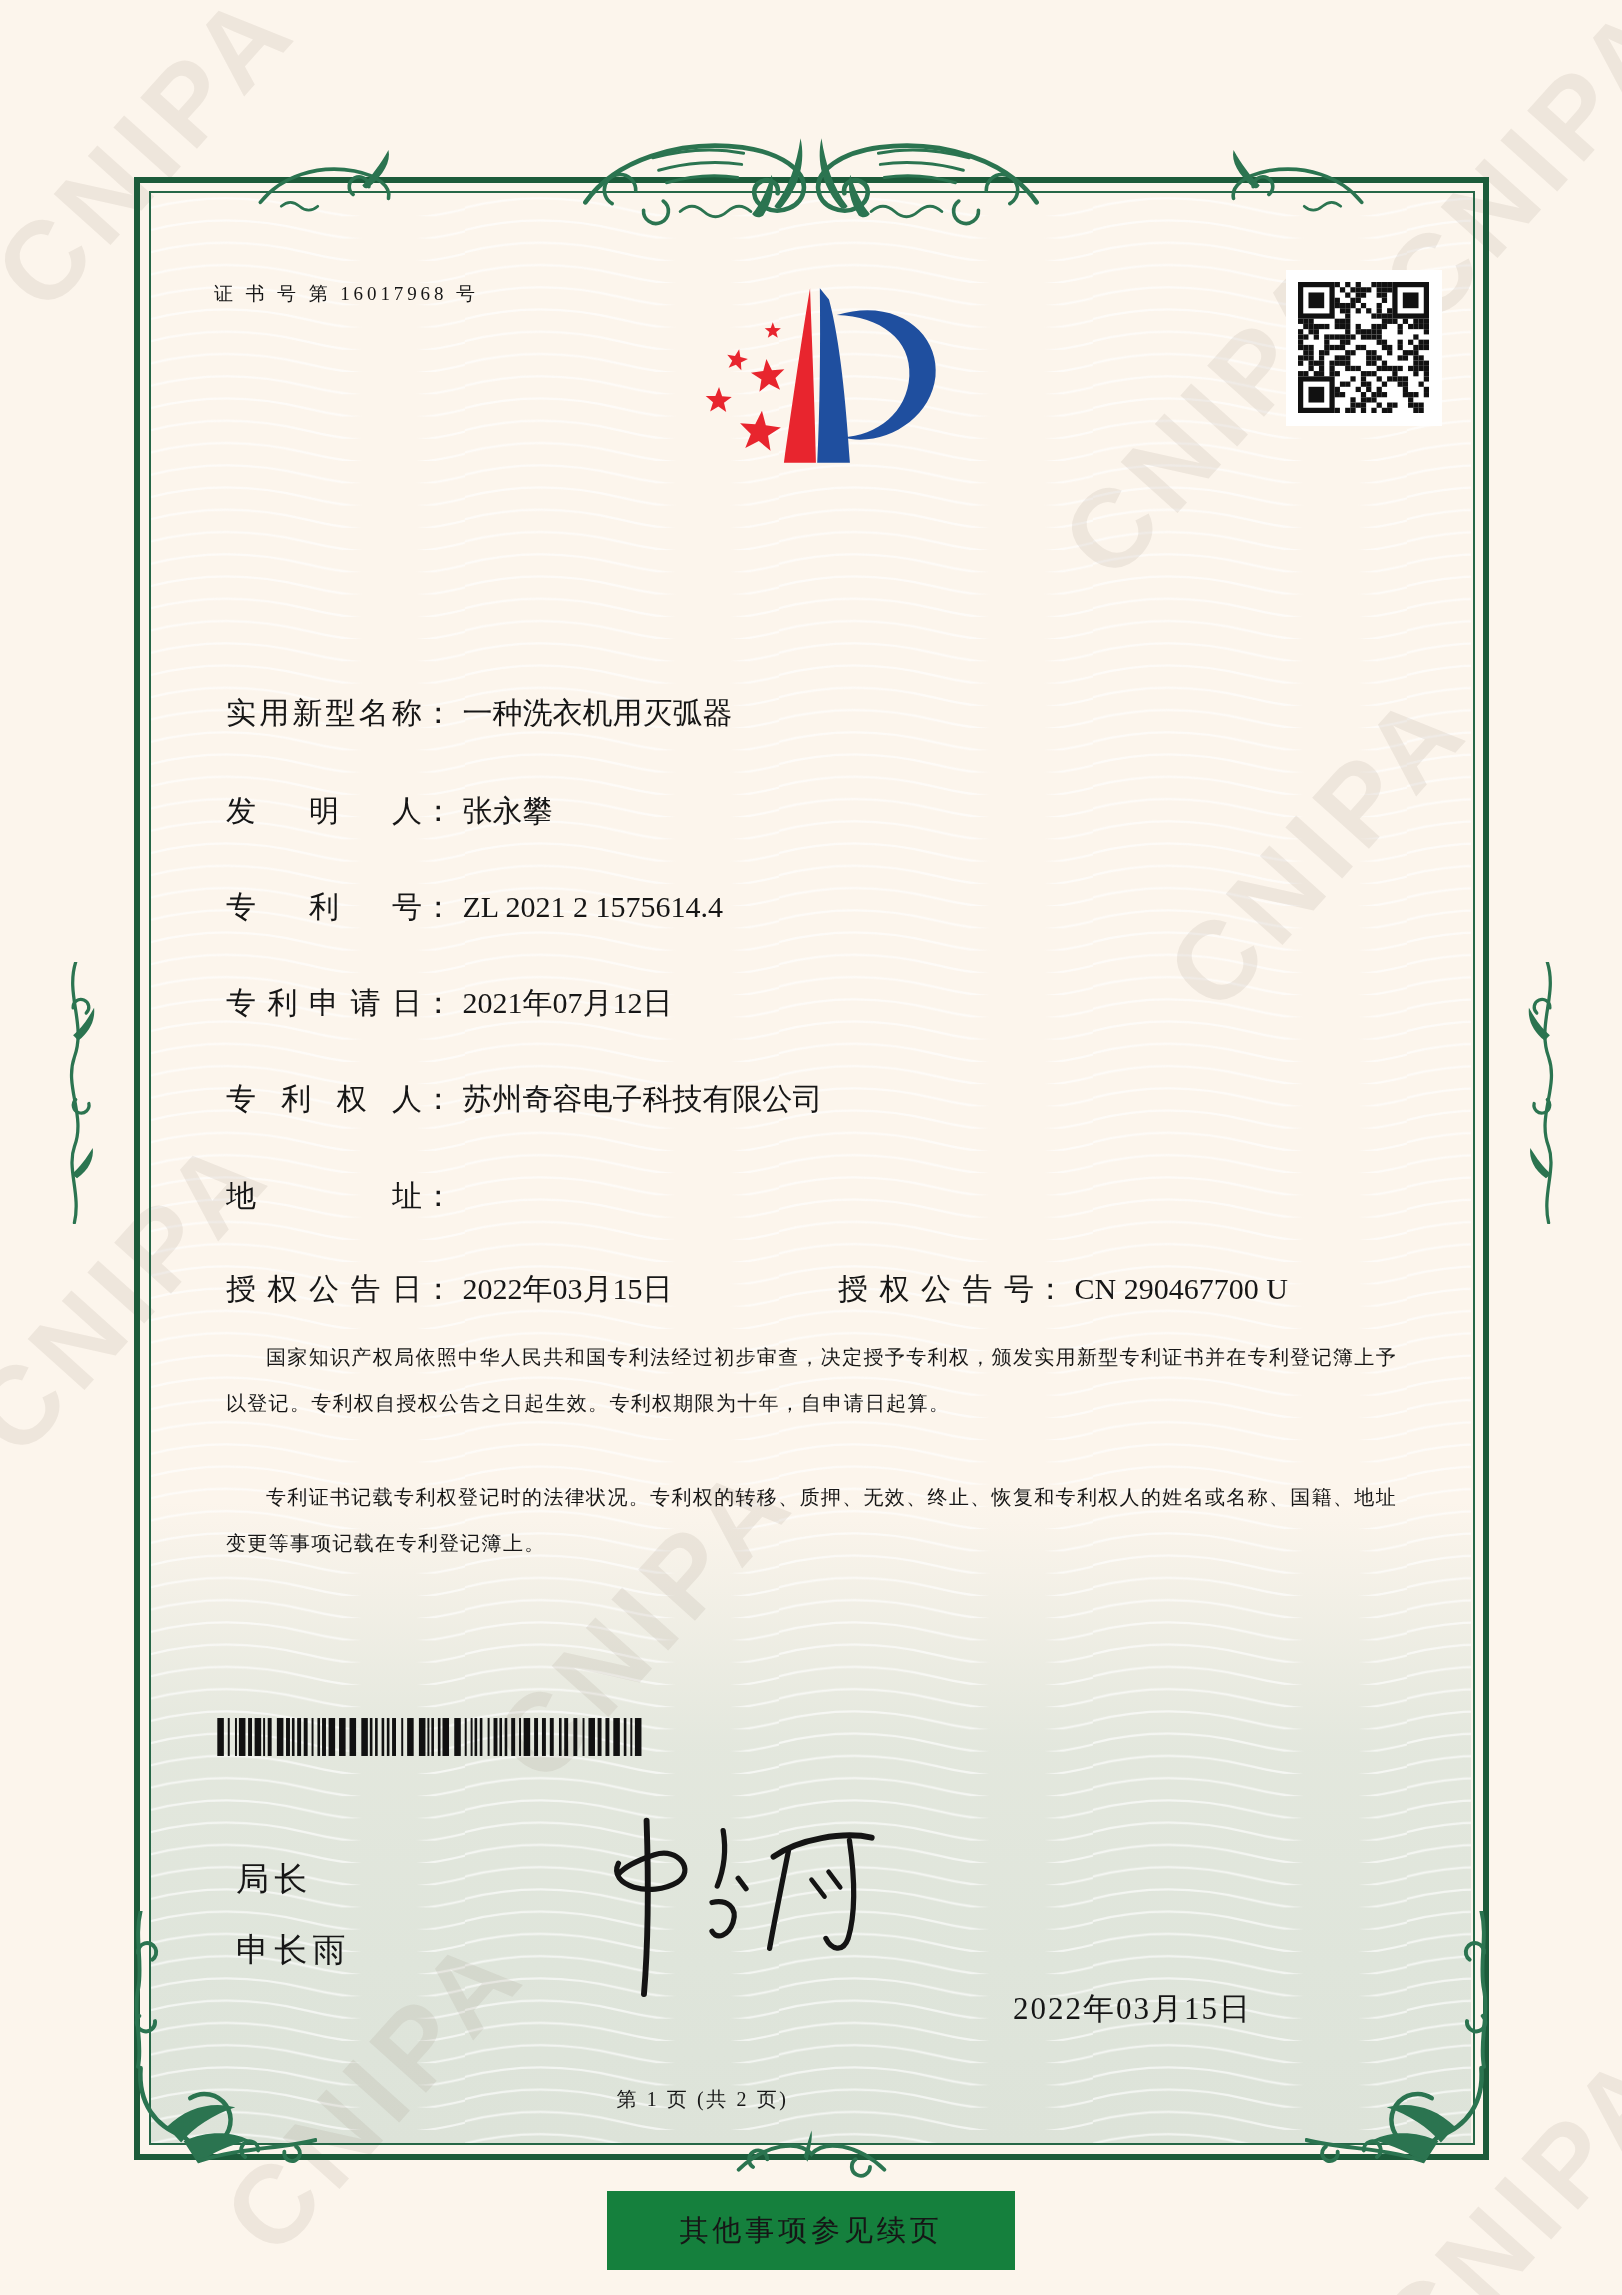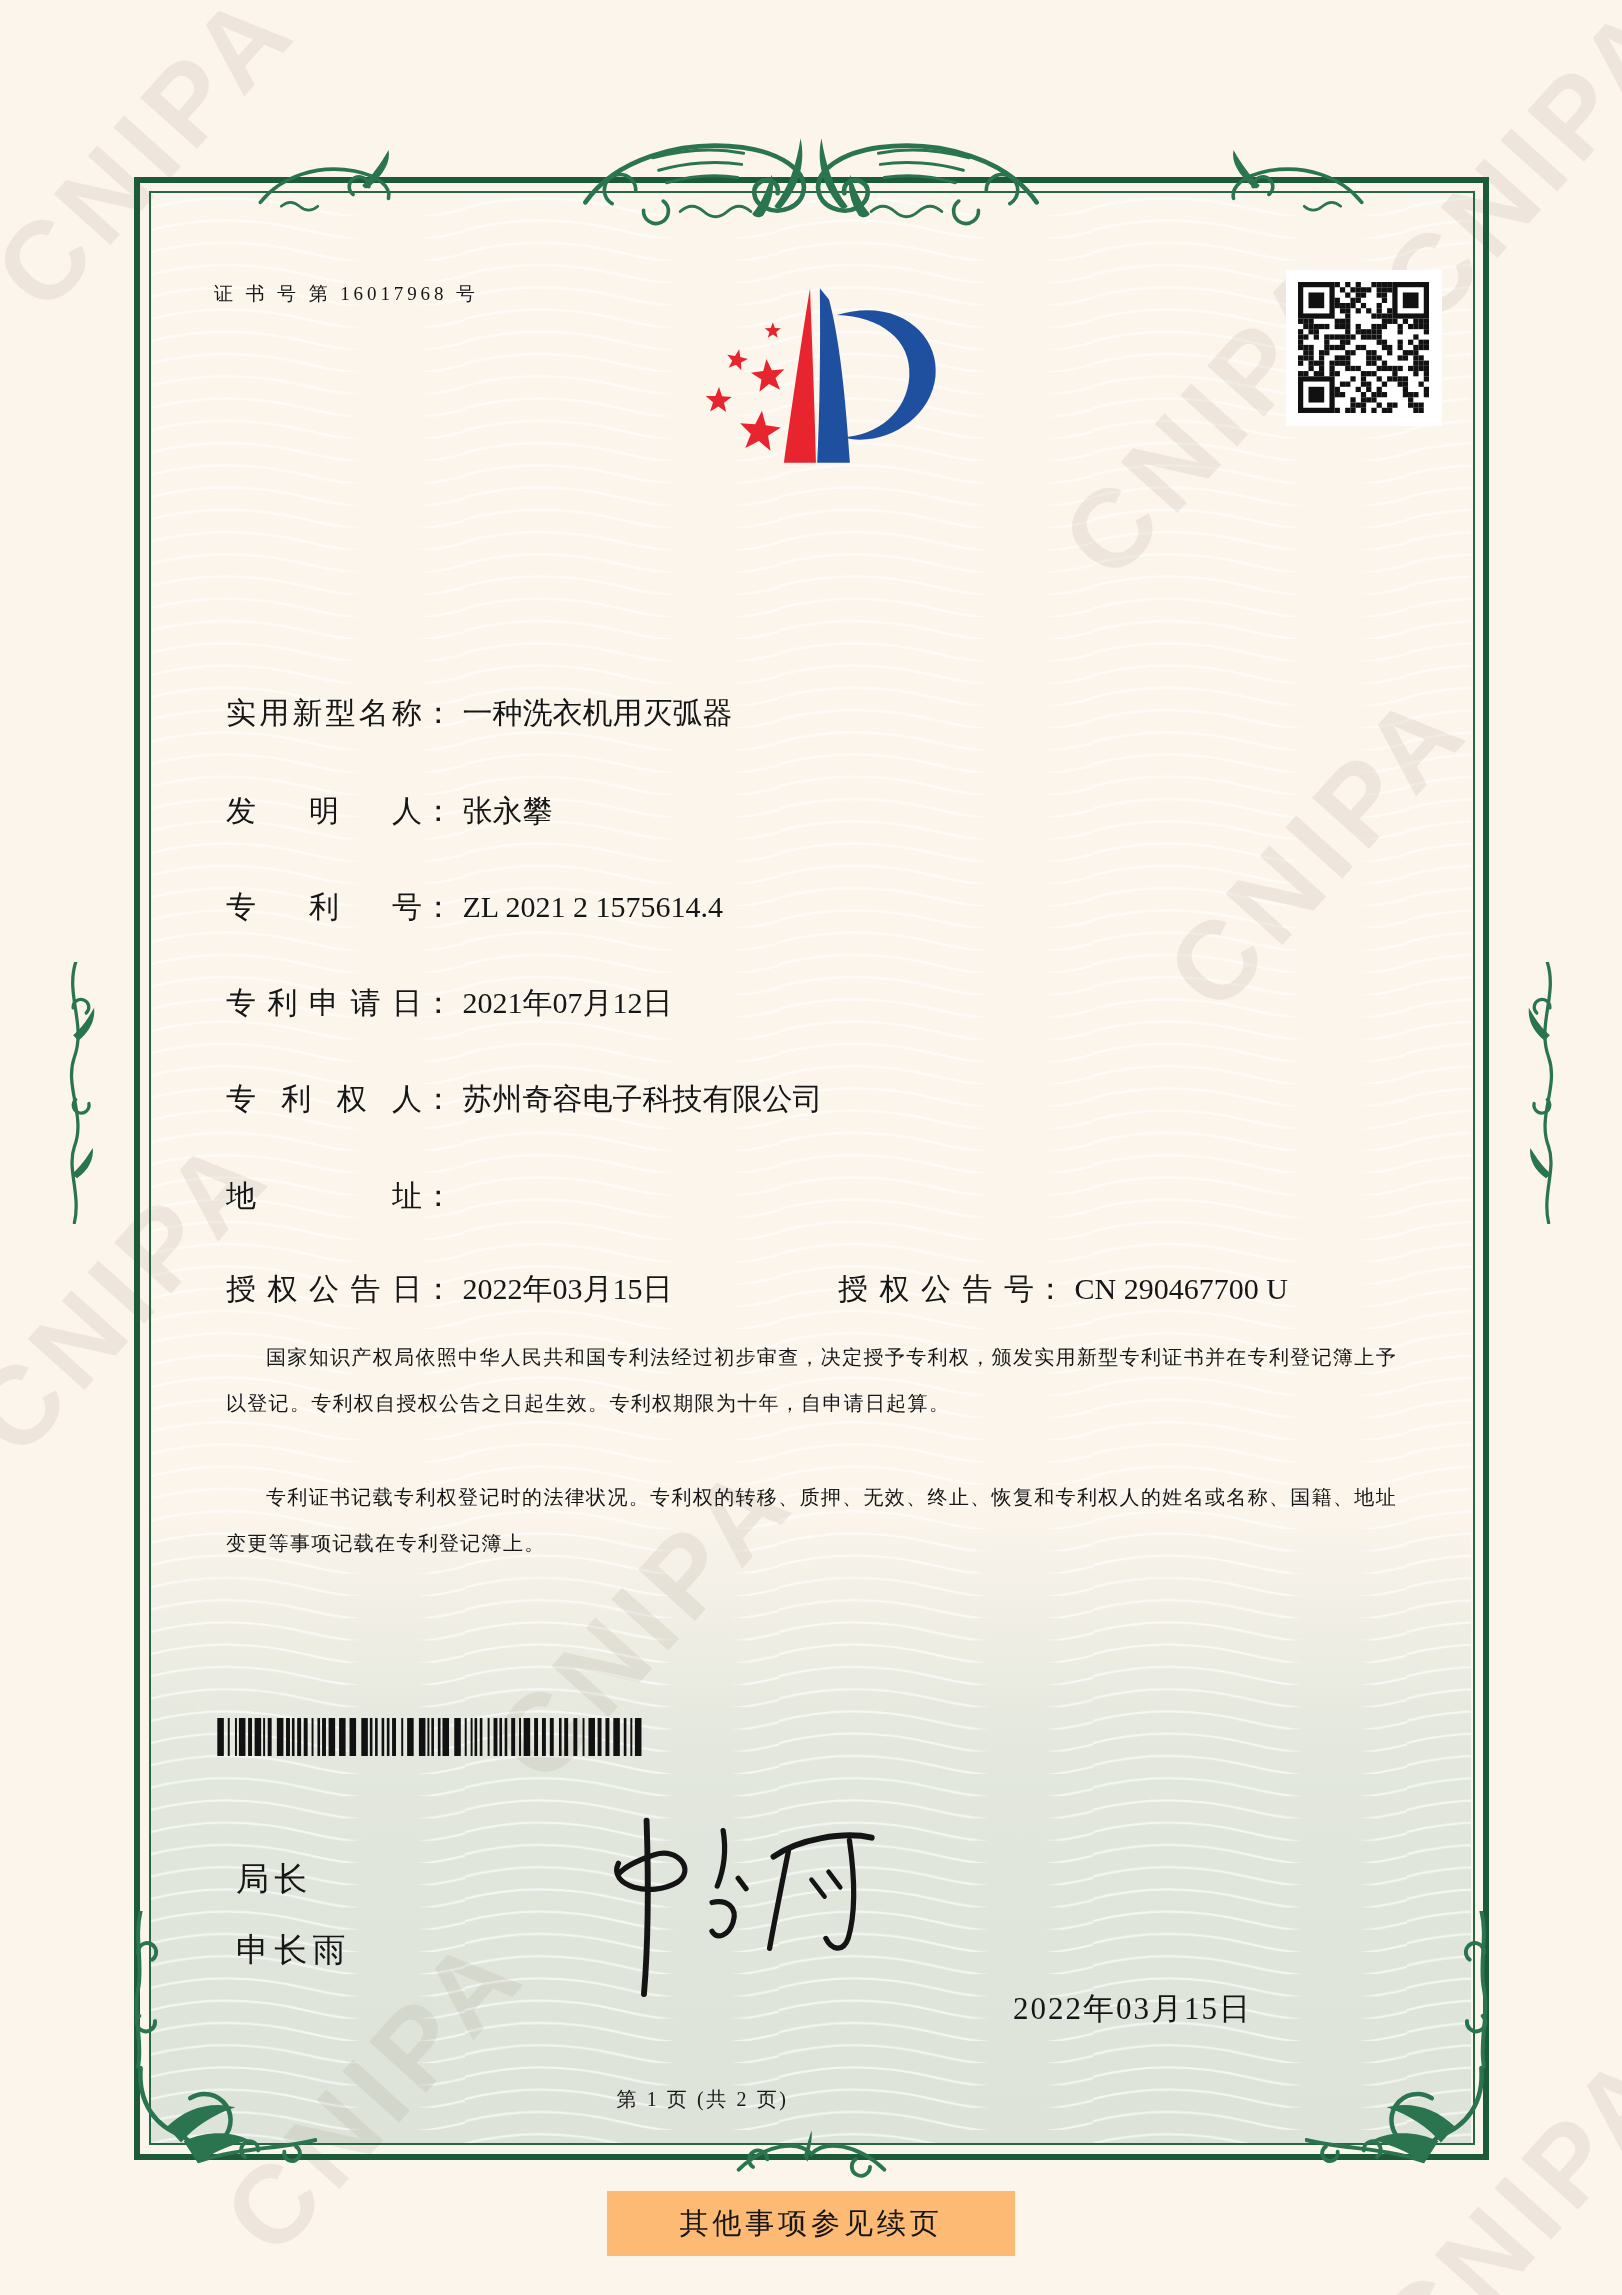--- a/index.html
+++ b/index.html
@@ -62,21 +62,21 @@
 
   .signer-title{position:absolute;left:236px;top:1857px;font-size:33px;
     font-family:"Liberation Sans","DejaVu Sans",sans-serif;font-weight:500;letter-spacing:5.2px;}
   .signer-name{position:absolute;left:236px;top:1928px;font-size:33px;
     font-family:"Liberation Sans","DejaVu Sans",sans-serif;font-weight:500;letter-spacing:5.2px;}
   .signature-svg{position:absolute;left:589px;top:1801px;}
 
   .issue-date{position:absolute;left:1013px;top:1988px;font-size:31px;letter-spacing:2px;}
   .page-info{position:absolute;left:134px;top:2086px;width:1137px;text-align:center;
     font-size:20px;letter-spacing:2.6px;}
-  .note-box{position:absolute;left:607px;top:2191px;width:408px;height:65px;background:#fdba74;
+  .note-box{position:absolute;left:607px;top:2191px;width:408px;height:79px;background:#15803d;
     display:flex;align-items:center;justify-content:center;}
   .note-box span{font-size:29px;letter-spacing:3.9px;}
 </style>
 </head>
 <body>
 
 <div class="page">
 
   <div class="waves-wrap">
     <div class="green-tint"></div>

